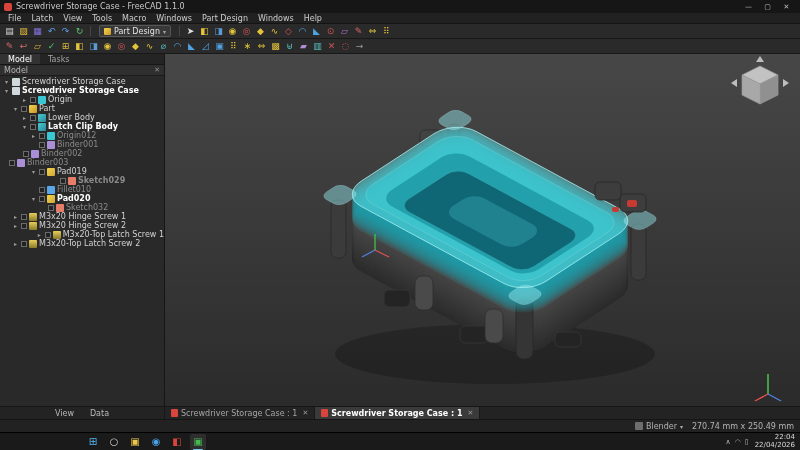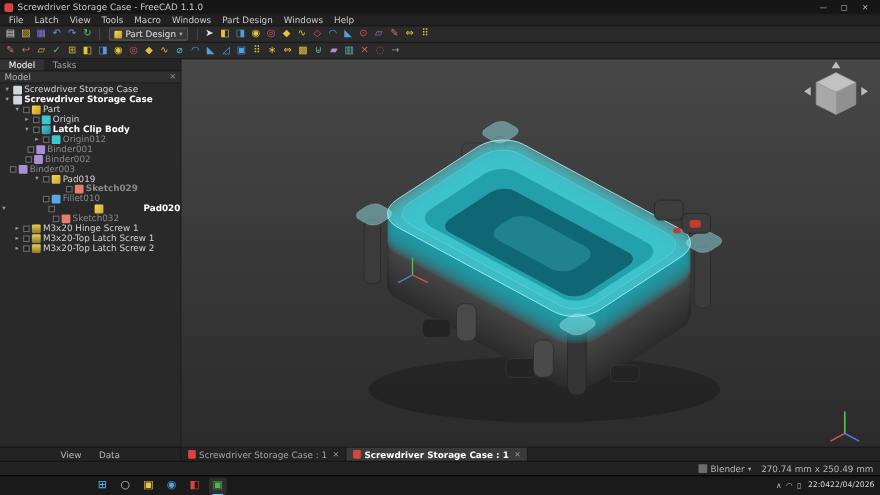--- a/index.html
+++ b/index.html
@@ -64,21 +64,21 @@
   .navstyle{display:flex;align-items:center;gap:3px}
   .nico{width:8px;height:8px;background:#6d6d6d;border-radius:1px}
   
   .taskbar{height:18px;background:#1a1a1a;display:flex;align-items:center;padding:0 5px;border-top:1px solid #000;flex:0 0 auto}
   .tb-apps{display:flex;gap:5px;margin-left:80px}
   .tapp{width:16px;height:16px;display:flex;align-items:center;justify-content:center;font-size:10px;position:relative}
   .tapp.active{background:#2e2e2e;border-radius:2px}
   .tapp.active::after{content:"";position:absolute;bottom:-1px;left:3px;right:3px;height:2px;background:#76c7f0;border-radius:1px}
   .tray{margin-left:auto;display:flex;align-items:center;gap:6px;color:#bdbdbd}
   .tray-glyph{font-size:7px}
-  .clock{display:flex;flex-direction:row;align-items:flex-end;line-height:1.1;font-size:7px;color:#d8d8d8}
+  .clock{display:flex;flex-direction:column;align-items:flex-end;line-height:1.1;font-size:7px;color:#d8d8d8}
 </style>
 </head>
 <body>
 
 <div class="screen">
 
   <div class="titlebar">
     <div class="app-logo"></div>
     <div class="title-text">Screwdriver Storage Case - FreeCAD 1.1.0</div>
     <div class="win-controls">
@@ -181,45 +181,51 @@
           <div class="tree-row" style="padding-left: 3px;">
             <span class="tw">▾</span>
             <span class="ti ti-document"></span>
             <span class="tl">Screwdriver Storage Case</span>
           </div>
           <div class="tree-row bold" style="padding-left: 3px;">
             <span class="tw">▾</span>
             <span class="ti ti-document"></span>
             <span class="tl">Screwdriver Storage Case</span>
           </div>
+          <div class="tree-row" style="padding-left: 21px;">
+            <span class="tw">▸</span>
+            <span class="cb"></span>
+            <span class="ti ti-origin"></span>
+            <span class="tl">Origin</span>
+          </div>
           <div class="tree-row" style="padding-left: 12px;">
             <span class="tw">▾</span>
             <span class="cb"></span>
             <span class="ti ti-part"></span>
             <span class="tl">Part</span>
           </div>
           <div class="tree-row" style="padding-left: 21px;">
             <span class="tw">▸</span>
             <span class="cb"></span>
-            <span class="ti ti-origin"></span>
-            <span class="tl">Origin</span>
+            <span class="ti ti-body"></span>
+            <span class="tl">Lower Body</span>
           </div>
           <div class="tree-row bold" style="padding-left: 21px;">
             <span class="tw">▾</span>
             <span class="cb"></span>
             <span class="ti ti-body"></span>
             <span class="tl">Latch Clip Body</span>
           </div>
           <div class="tree-row dim" style="padding-left: 30px;">
             <span class="tw">▸</span>
             <span class="cb"></span>
             <span class="ti ti-origin"></span>
             <span class="tl">Origin012</span>
           </div>
-          <div class="tree-row dim" style="padding-left: 16px;">
+          <div class="tree-row dim" style="padding-left: 30px;">
             <span class="tw"></span>
             <span class="cb"></span>
             <span class="ti ti-binder"></span>
             <span class="tl">Binder001</span>
           </div>
           <div class="tree-row dim" style="padding-left: 14px;">
             <span class="tw"></span>
             <span class="cb"></span>
             <span class="ti ti-binder"></span>
             <span class="tl">Binder002</span>
@@ -241,39 +247,45 @@
             <span class="cb"></span>
             <span class="ti ti-sketch"></span>
             <span class="tl">Sketch029</span>
           </div>
           <div class="tree-row dim" style="padding-left: 30px;">
             <span class="tw"></span>
             <span class="cb"></span>
             <span class="ti ti-fillet"></span>
             <span class="tl">Fillet010</span>
           </div>
-          <div class="tree-row bold" style=" justify-content: space-between;">
+          <div class="tree-row bold" style="padding-left: 30px;">
             <span class="tw">▾</span>
             <span class="cb"></span>
             <span class="ti ti-pad"></span>
             <span class="tl">Pad020</span>
           </div>
           <div class="tree-row dim" style="padding-left: 39px;">
             <span class="tw"></span>
             <span class="cb"></span>
             <span class="ti ti-sketch"></span>
             <span class="tl">Sketch032</span>
           </div>
           <div class="tree-row" style="padding-left: 12px;">
             <span class="tw">▸</span>
             <span class="cb"></span>
             <span class="ti ti-screw"></span>
             <span class="tl">M3x20 Hinge Screw 1</span>
           </div>
           <div class="tree-row" style="padding-left: 12px;">
+            <span class="tw">▸</span>
+            <span class="cb"></span>
+            <span class="ti ti-screw"></span>
+            <span class="tl">M3x20 Hinge Screw 2</span>
+          </div>
+          <div class="tree-row" style="padding-left: 12px; justify-content: flex-end;">
             <span class="tw">▸</span>
             <span class="cb"></span>
             <span class="ti ti-screw"></span>
             <span class="tl">M3x20-Top Latch Screw 1</span>
           </div>
           <div class="tree-row" style="padding-left: 12px;">
             <span class="tw">▸</span>
             <span class="cb"></span>
             <span class="ti ti-screw"></span>
             <span class="tl">M3x20-Top Latch Screw 2</span>

